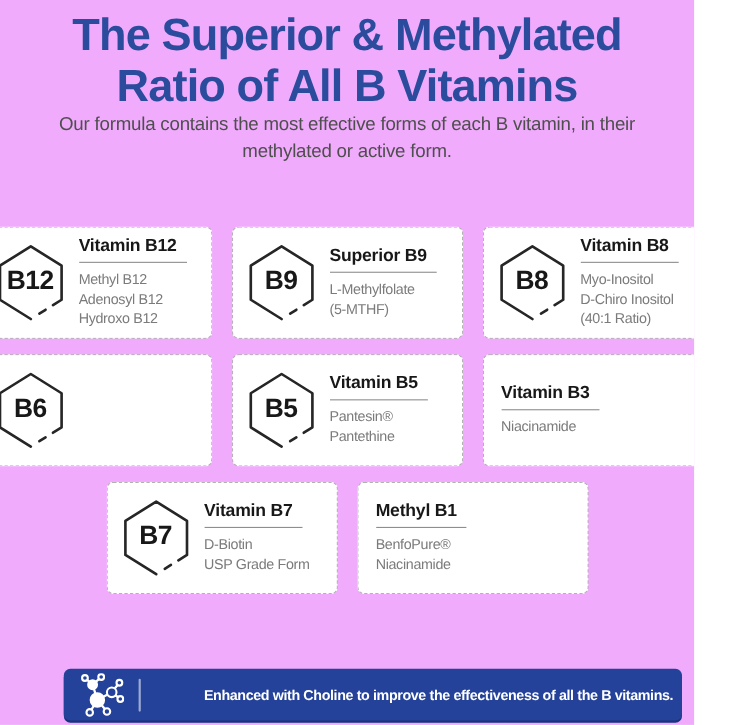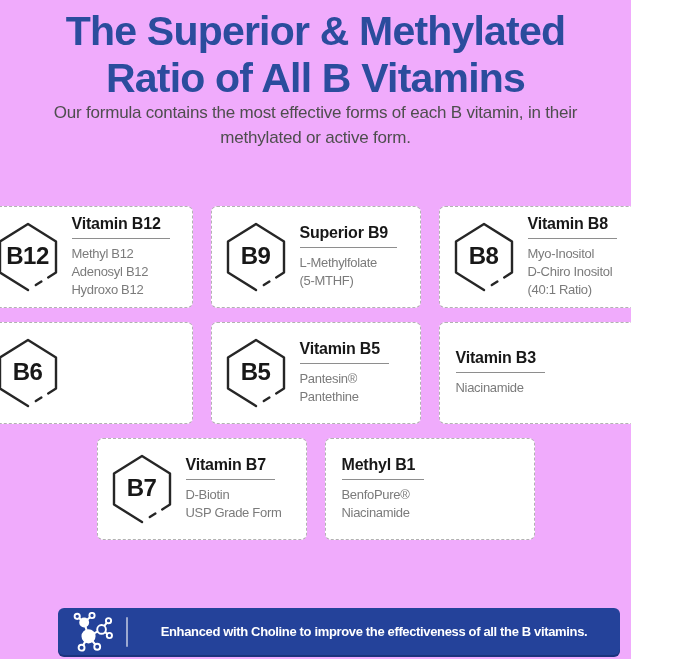--- a/index.html
+++ b/index.html
@@ -103,21 +103,21 @@
     flex:0 0 68px;
     display:flex;align-items:center;justify-content:center;
   }
   .banner-divider{
     width:2px;height:30px;
     background:rgba(255,255,255,0.55);
     border-radius:1px;
   }
   .banner-text{
     flex:1;
-    text-align:center;
+    text-align:right;
     color:#fff;
     font-weight:bold;
     font-size:13px;
     letter-spacing:-0.35px;
     padding:0 8px;
     white-space:nowrap;
   }
 </style>
 </head>
 <body>

